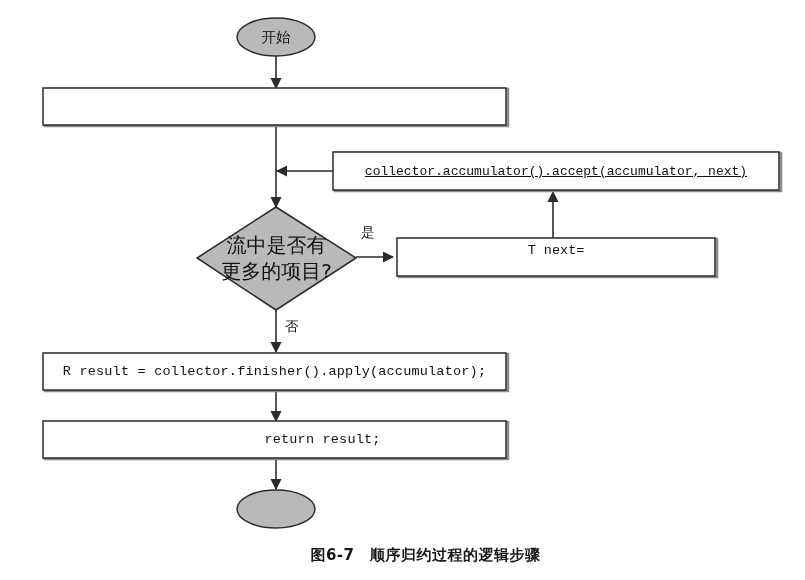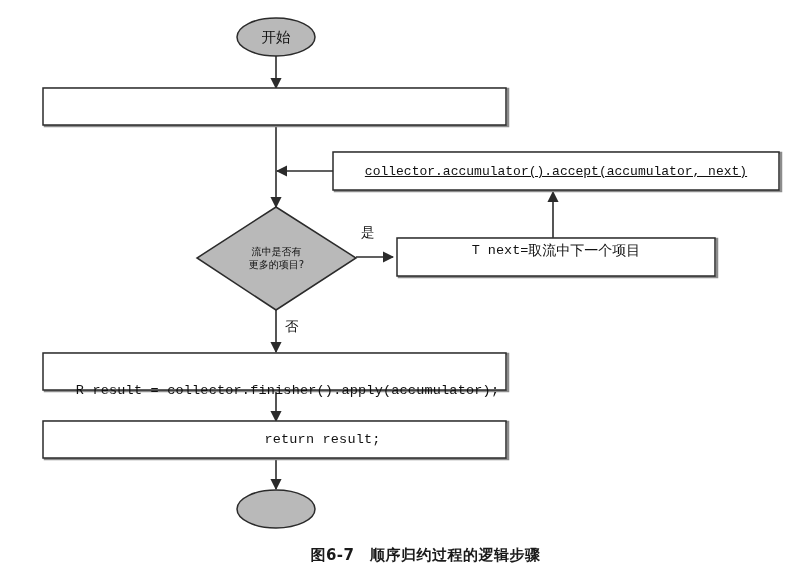--- a/index.html
+++ b/index.html
@@ -8,21 +8,21 @@
   #figure{position:absolute;left:0;top:0;width:805px;height:580px;}
   svg.layer{position:absolute;left:0;top:0;width:805px;height:580px;}
 
   .node-text{position:absolute;display:flex;align-items:center;
              justify-content:center;text-align:center;pointer-events:none;}
   .code{font-family:"Liberation Mono","DejaVu Sans Mono",monospace;
         font-size:13.5px;letter-spacing:.2px;color:#111;white-space:pre;}
   .code-sm{font-family:"Liberation Mono","DejaVu Sans Mono",monospace;
         font-size:13px;letter-spacing:0px;color:#111;white-space:pre;}
   .cn{font-family:"DejaVu Sans","Liberation Sans",sans-serif;
-      font-size:10px;color:#111;line-height:1.28;}
+      font-size:20px;color:#111;line-height:1.28;}
   .cn-term{font-family:Liberation Mono, monospace;
       font-size:14.5px;color:#111;}
   .mixed{font-family:"DejaVu Sans","Liberation Sans",sans-serif;font-size:14px;color:#111;}
   .mixed .mono{font-family:"Liberation Mono","DejaVu Sans Mono",monospace;font-size:13.5px;}
   .edge-label{position:absolute;font-family:"DejaVu Sans","Liberation Sans",sans-serif;
               font-size:13.5px;color:#111;}
   .caption{position:absolute;left:0;right:0;top:546px;text-align:center;
            font-family:"DejaVu Sans","Liberation Serif",serif;
            font-size:15px;font-weight:bold;color:#1a1a1a;letter-spacing:.5px;padding-left:46px;}
 </style>
@@ -85,24 +85,23 @@
   <div class="node-text code-sm" style="left:333px;top:152px;width:446px;height:38px;text-decoration:underline;">collector.accumulator().accept(accumulator, next)</div>
 
   <div class="node-text" style="left:197px;top:207px;width:159px;height:103px;flex-direction:column;">
     <span class="cn">流中是否有</span>
     <span class="cn">更多的项目?</span>
   </div>
 
   <div class="node-text mixed" style="left:397px;top:238px;width:318px;height:25px;">
     <span class="mono">T next</span>
       <span class="mono"> = </span>
-      <span>取流中下一个项目</span>
   </div>
 
-  <div class="node-text code" style="left:56px;top:353px;width:463px;height:37px;margin-top:19px;">R result = collector.finisher().apply(accumulator);</div>
+  <div class="node-text code" style="left:43px;top:353px;width:463px;height:37px;">R result = collector.finisher().apply(accumulator);</div>
 
   <div class="node-text code" style="left:43px;top:421px;width:559px;height:37px;">return result;</div>
 
 
   <div class="edge-label" style="left:361px;top:224px;">是</div>
 
   <div class="edge-label" style="left:285px;top:318px;">否</div>
 
   <div class="caption">图6-7　顺序归约过程的逻辑步骤</div>
 </div>

